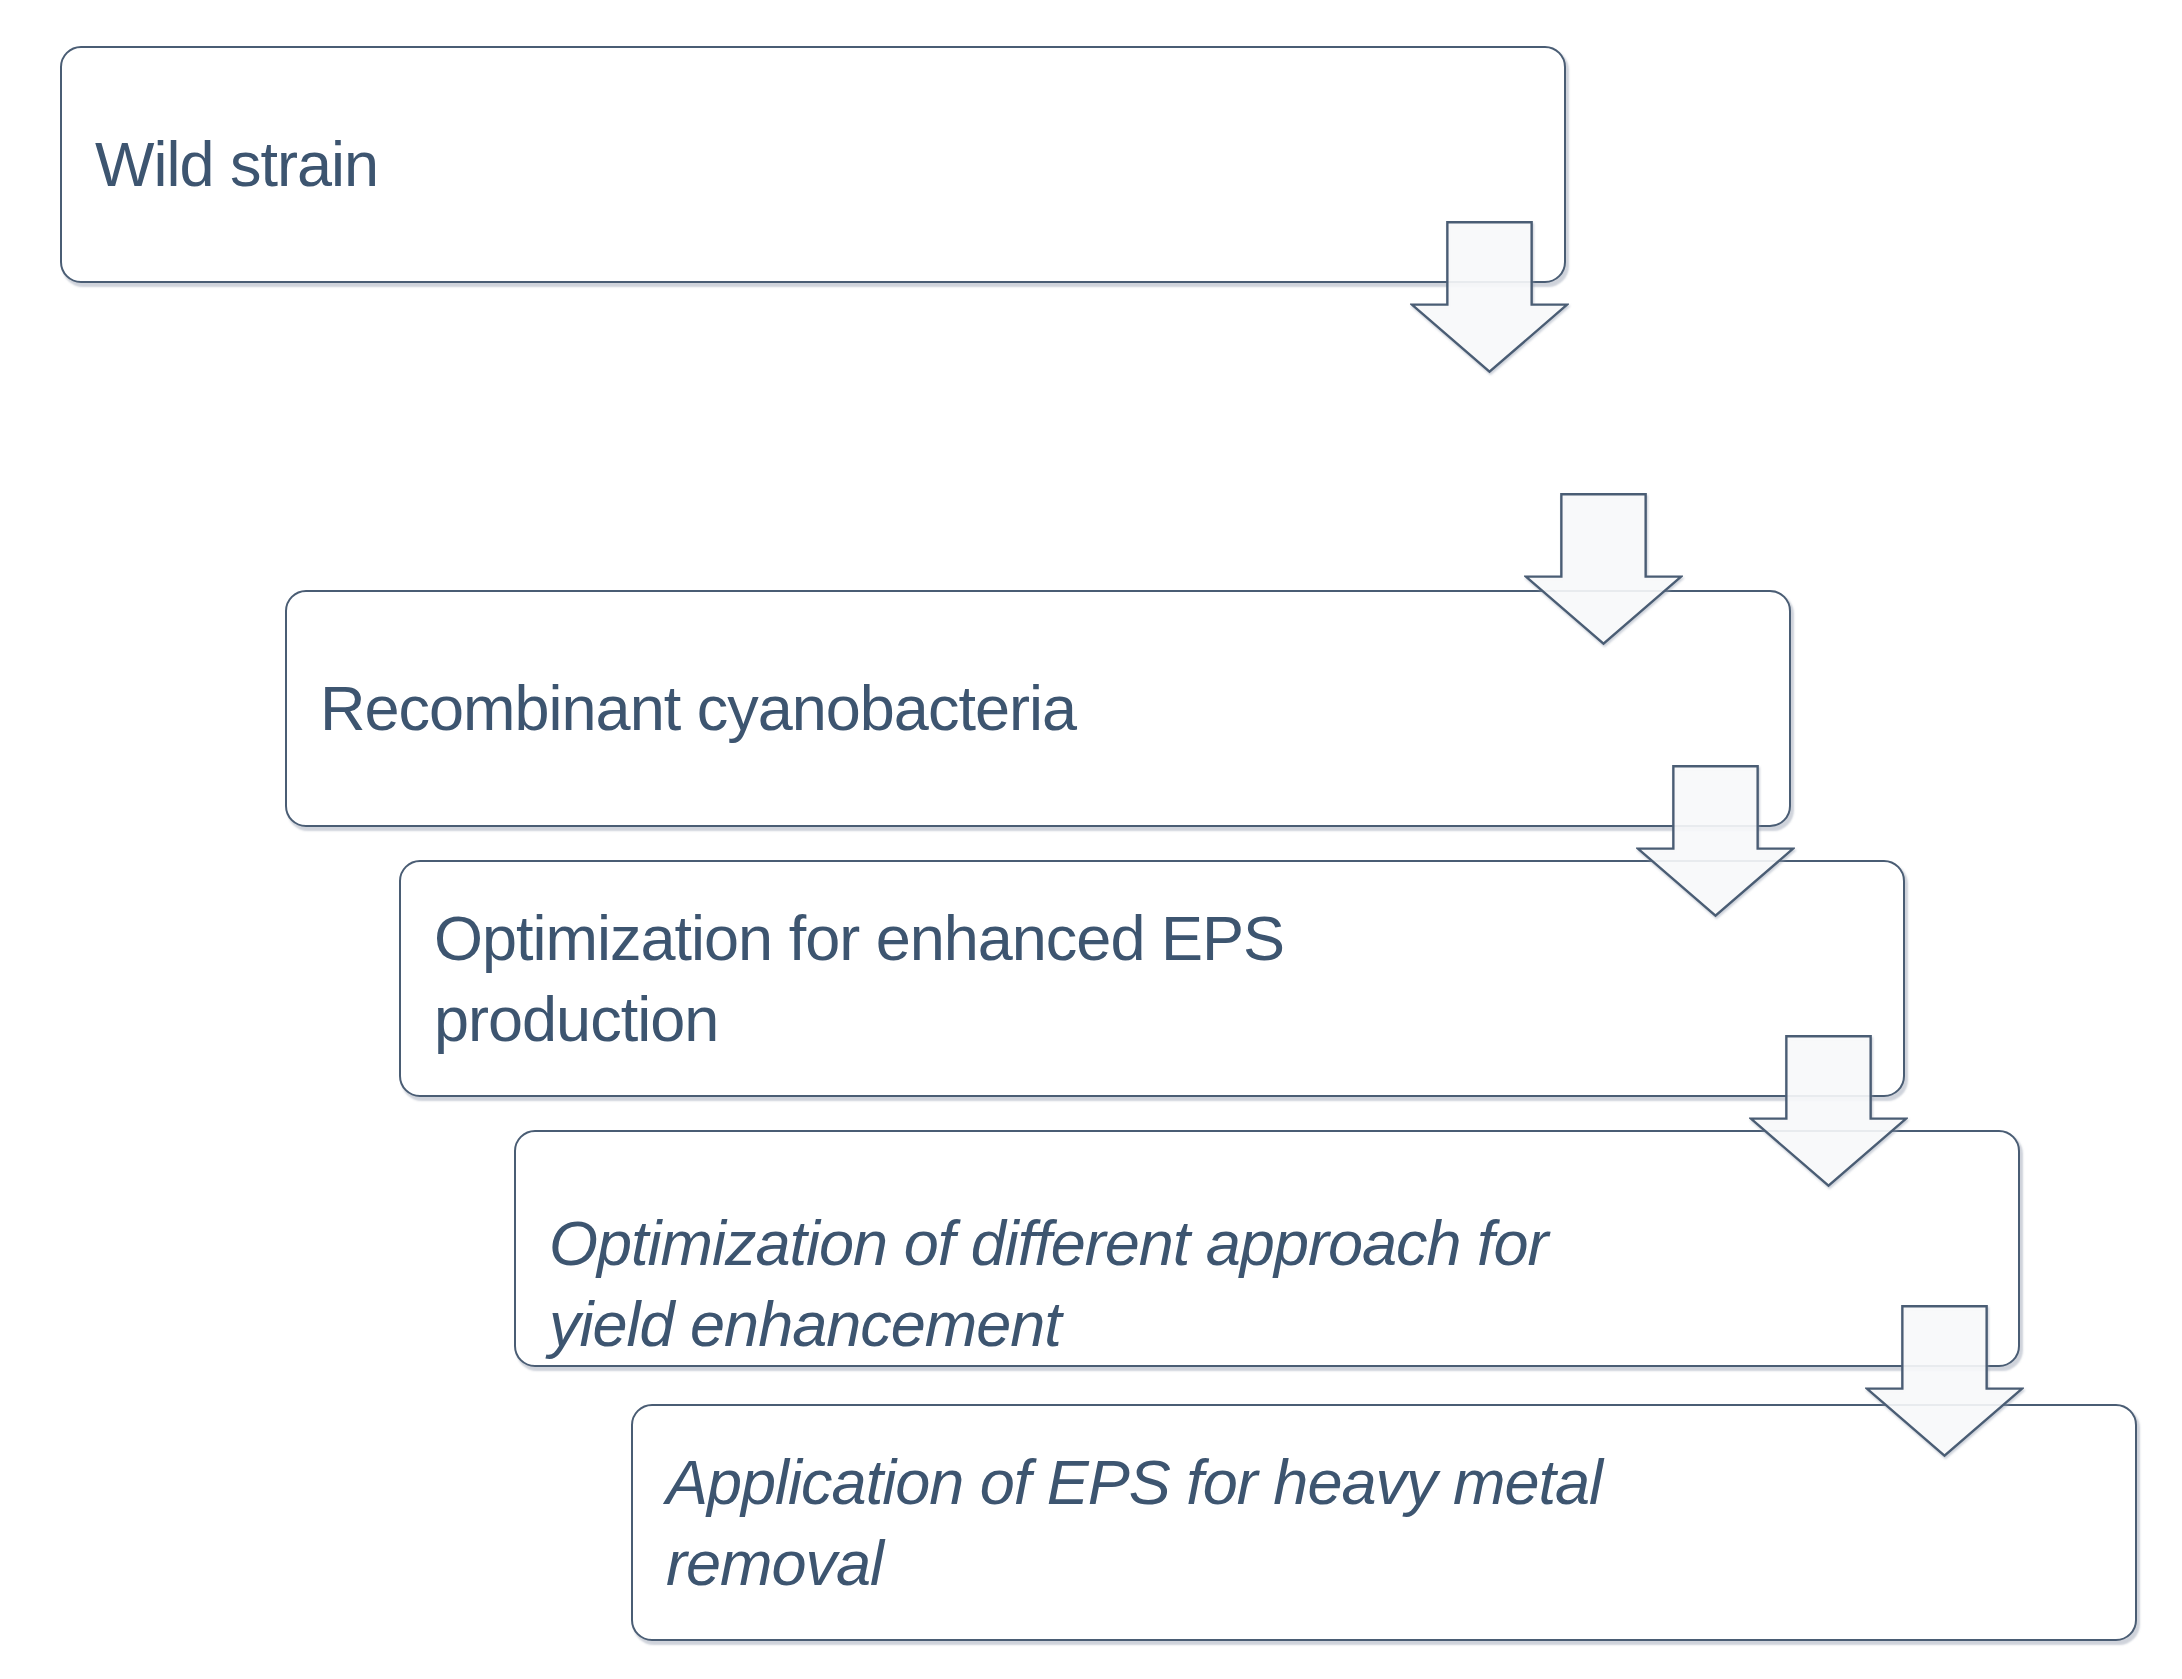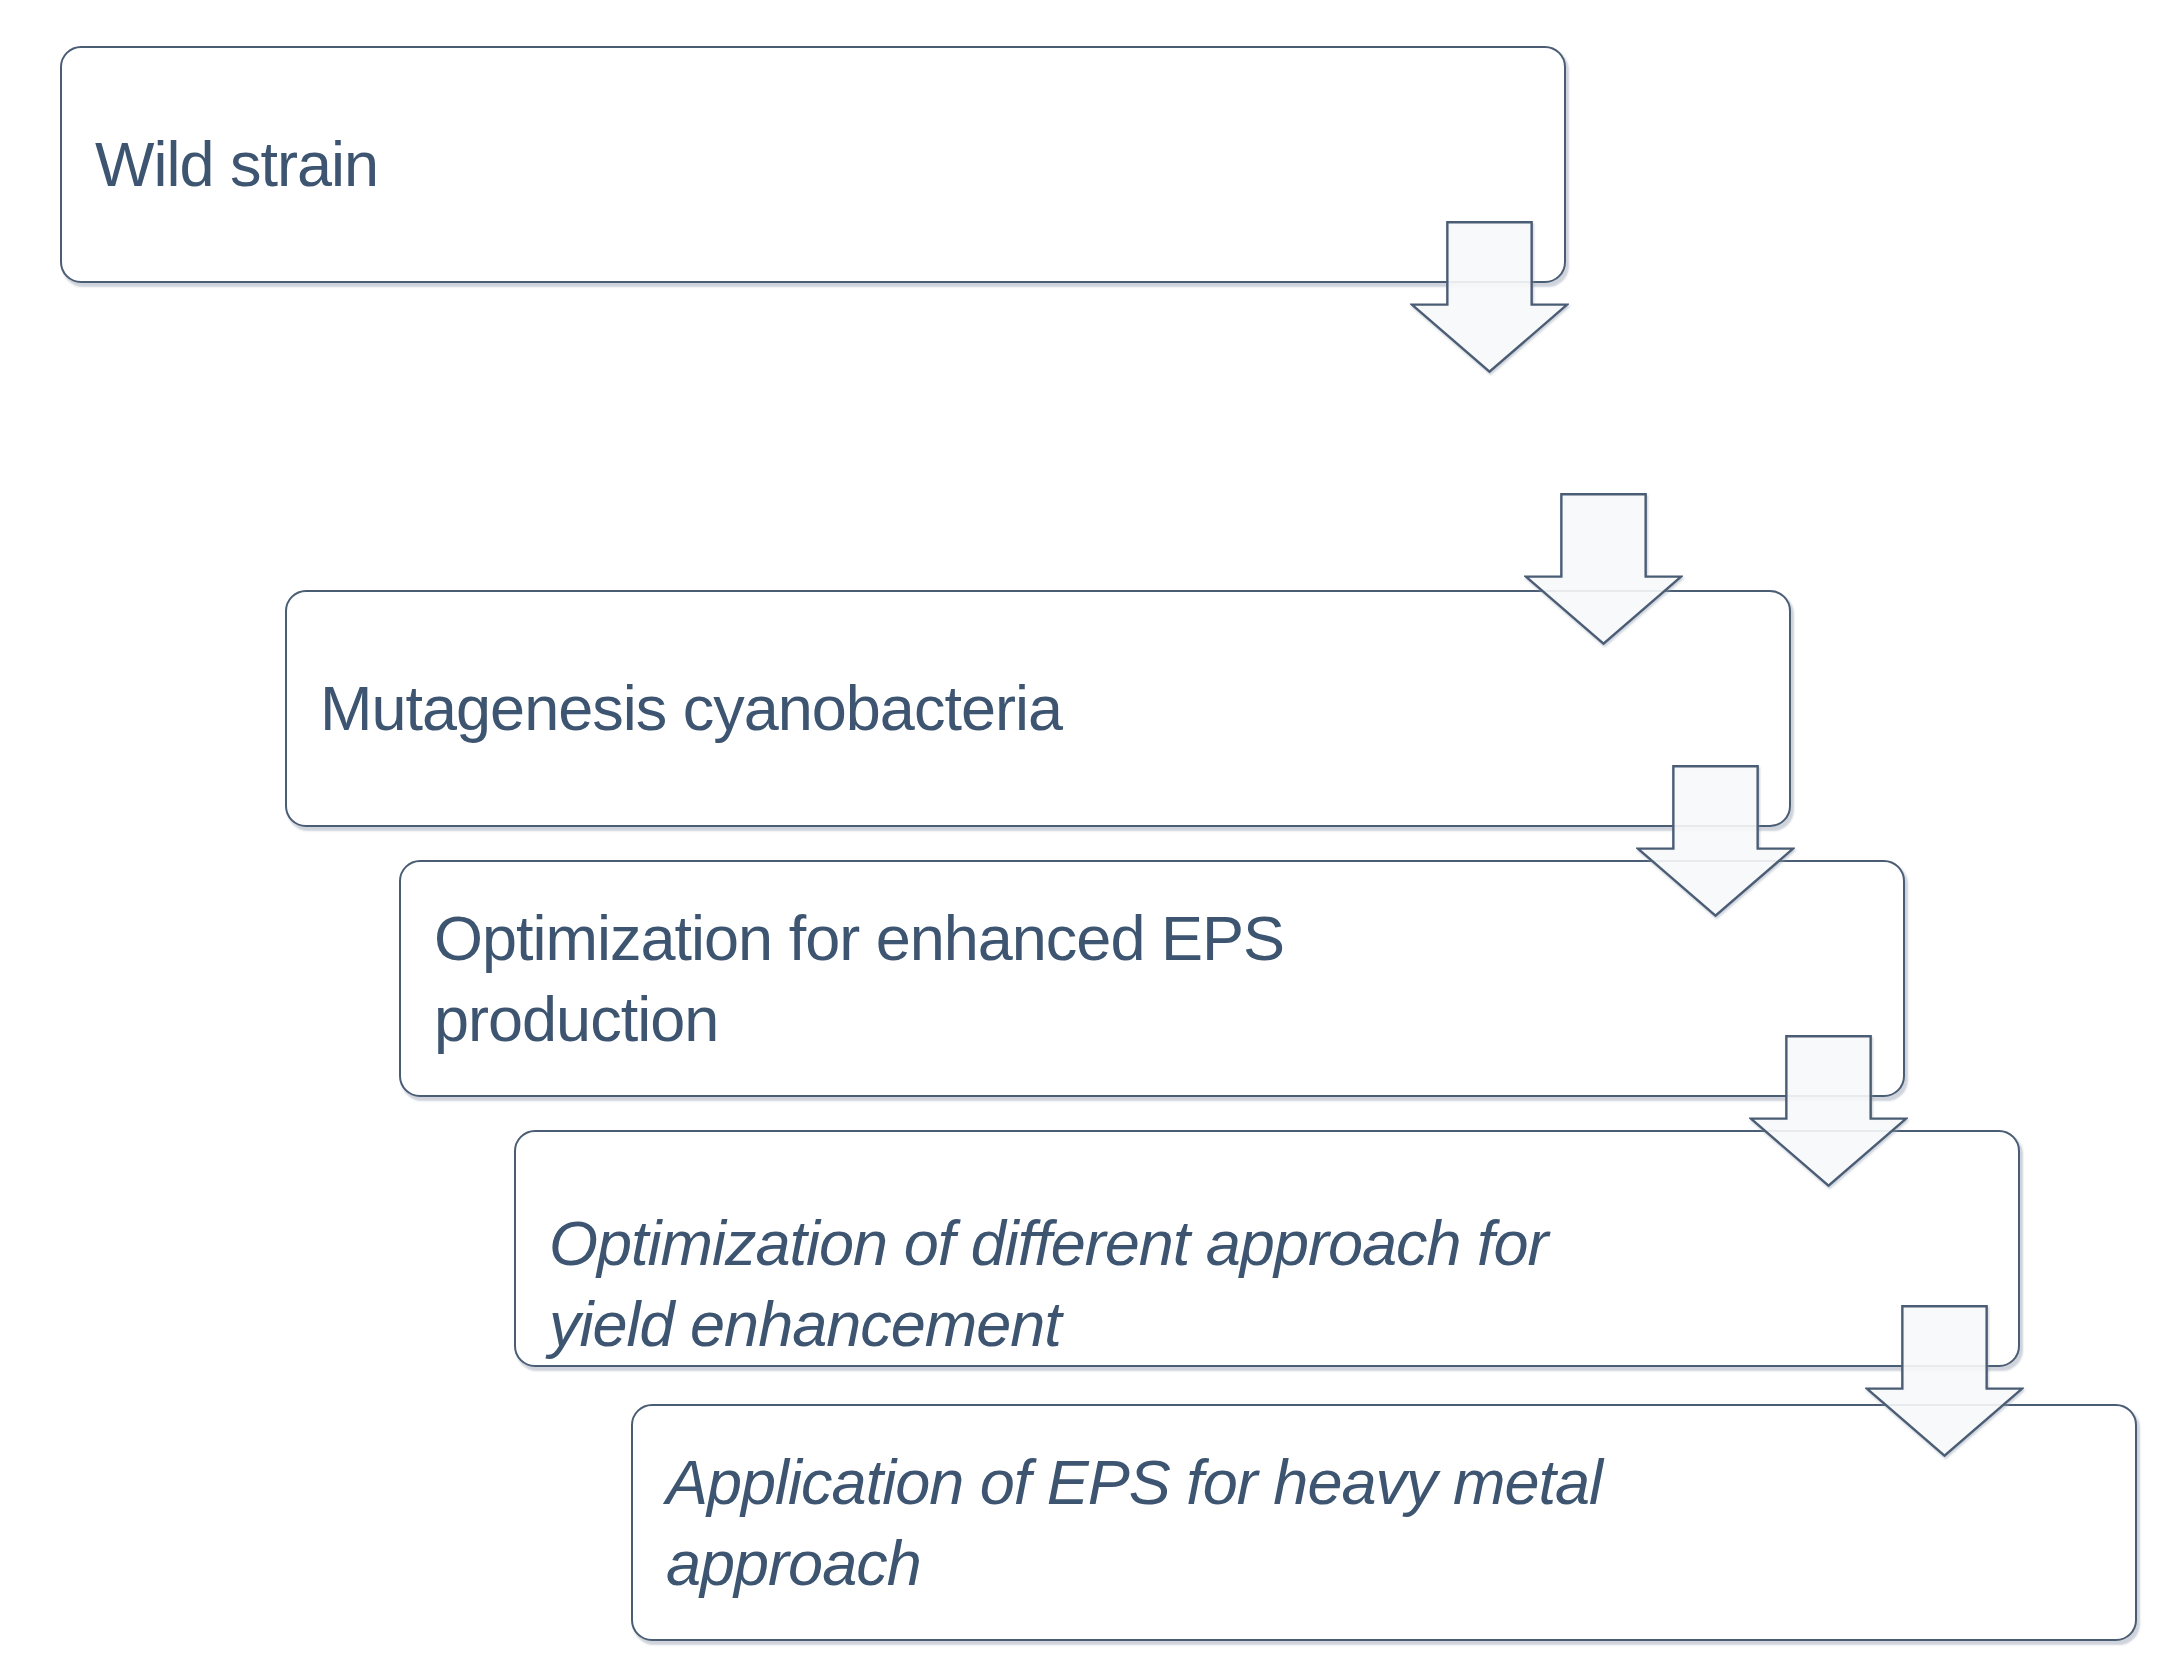--- a/index.html
+++ b/index.html
@@ -62,36 +62,36 @@
 <body>
 
 <div class="stage">
 
   <div class="step-box box-1">
     <span class="step-label">Wild strain</span>
   </div>
 
 
   <div class="step-box box-3">
-    <span class="step-label">Mutagenesis cyanobacteria</span>
+    <span class="step-label">Recombinant cyanobacteria</span>
   </div>
 
   <div class="step-box box-4">
     <span class="step-label">Optimization for enhanced EPS
 production</span>
   </div>
 
   <div class="step-box box-5">
     <span class="step-label italic">Optimization of different approach for
 yield enhancement</span>
   </div>
 
   <div class="step-box box-6">
     <span class="step-label italic">Application of EPS for heavy metal
-approach</span>
+removal</span>
   </div>
 
   <div class="down-arrow arrow-1">
     <svg viewBox="0 0 166 160" xmlns="http://www.w3.org/2000/svg">
       <polygon points="39,2 127,2 127,88 164,88 83,158 2,88 39,88" fill="rgba(255,255,255,0.85)" stroke="#4a5d74" stroke-width="2.5" stroke-linejoin="miter"></polygon>
     </svg>
   </div>
 
   <div class="down-arrow arrow-2">
     <svg viewBox="0 0 166 160" xmlns="http://www.w3.org/2000/svg">

